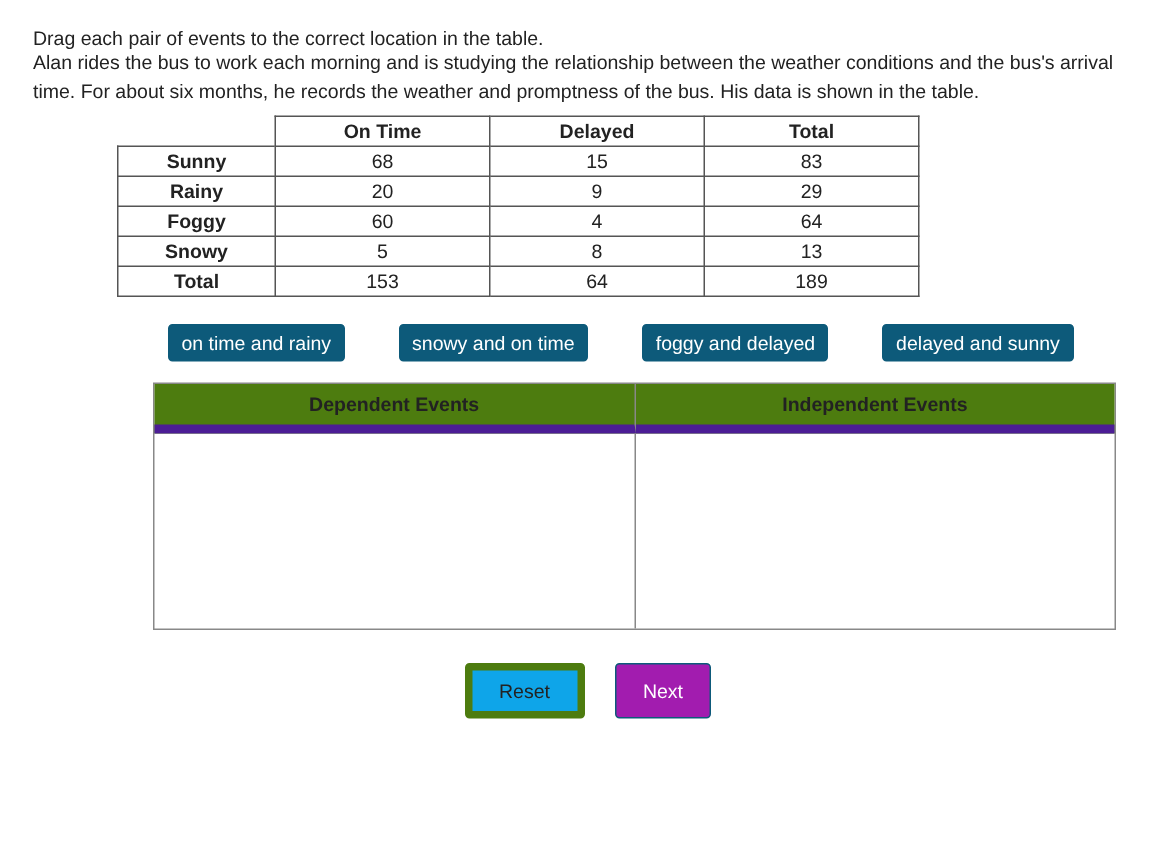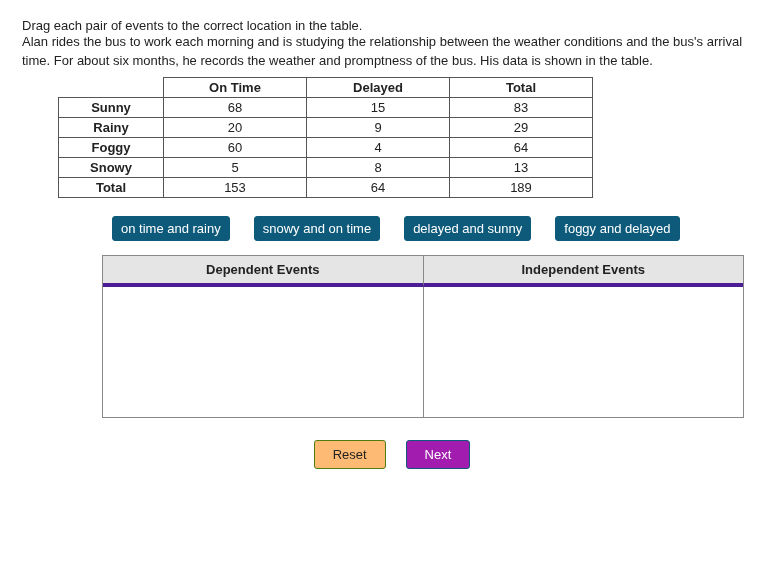--- a/index.html
+++ b/index.html
@@ -11,21 +11,21 @@
     width: 784px;
     box-sizing: border-box;
   }
   .instruction {
   }
   .context {
     margin-bottom: 2px;
     line-height: 1.45;
   }
   .data-table-wrap {
-    margin: 6px 0 18px 36px;
+    margin: 6px 0 18px 56px;
   }
   table.data-table {
     border-collapse: collapse;
     font-size: 13px;
   }
   table.data-table th,
   table.data-table td {
     border: 1px solid #555;
     padding: 2px 6px;
     text-align: left;
@@ -45,21 +45,21 @@
     font-weight: bold;
     text-align: center;
     width: 92px;
   }
   table.data-table .numcell {
     width: 130px;
     text-align: center;
   }
   .chips {
     display: flex;
-    gap: 24px;
+    gap: 36px;
     margin: 6px 0 14px 90px;
   }
   .chip {
     background: #0d5a7a;
     color: #fff;
     font-size: 13px;
     padding: 4px 8px;
     border-radius: 3px;
     border: 1px solid #0d5a7a;
     cursor: grab;
@@ -68,22 +68,22 @@
   .drop-area {
     margin-left: 80px;
     width: 640px;
     border: 1px solid #888;
   }
   .drop-head {
     display: flex;
   }
   .drop-head > div {
     flex: 1;
-    background: #e5e5e5;
-    border-bottom: 4px solid #4c1d95;
+    background: #4d7c0f;
+    border-bottom: 6px solid #4c1d95;
     text-align: center;
     font-weight: bold;
     font-size: 13px;
     padding: 6px 0;
   }
   .drop-head > div:first-child {
     border-right: 1px solid #888;
   }
   .drop-body {
     display: flex;
@@ -101,23 +101,23 @@
     justify-content: center;
     margin-top: 22px;
   }
   .btn {
     font-size: 13px;
     padding: 6px 18px;
     cursor: pointer;
     border-radius: 3px;
   }
   .btn-reset {
-    background: #fdba74;
+    background: #0ea5e9;
     color: #222;
-    border: 1px solid #4d7c0f;
+    border: 5px solid #4d7c0f;
     text-align: right;
   }
   .btn-next {
     background: #a21caf;
     color: #fff;
     border: 1px solid #0d5a7a;
   }
 </style>
 </head>
 <body>
@@ -165,22 +165,22 @@
       <td class="numcell">64</td>
       <td class="numcell">189</td>
     </tr>
   </tbody>
     </table>
 </div>
 
 <div class="chips">
   <div class="chip">on time and rainy</div>
   <div class="chip">snowy and on time</div>
+  <div class="chip">foggy and delayed</div>
   <div class="chip">delayed and sunny</div>
-  <div class="chip">foggy and delayed</div>
 </div>
 
 <div class="drop-area">
   <div class="drop-head">
     <div>Dependent Events</div>
     <div>Independent Events</div>
   </div>
   <div class="drop-body">
     <div></div>
     <div></div>

